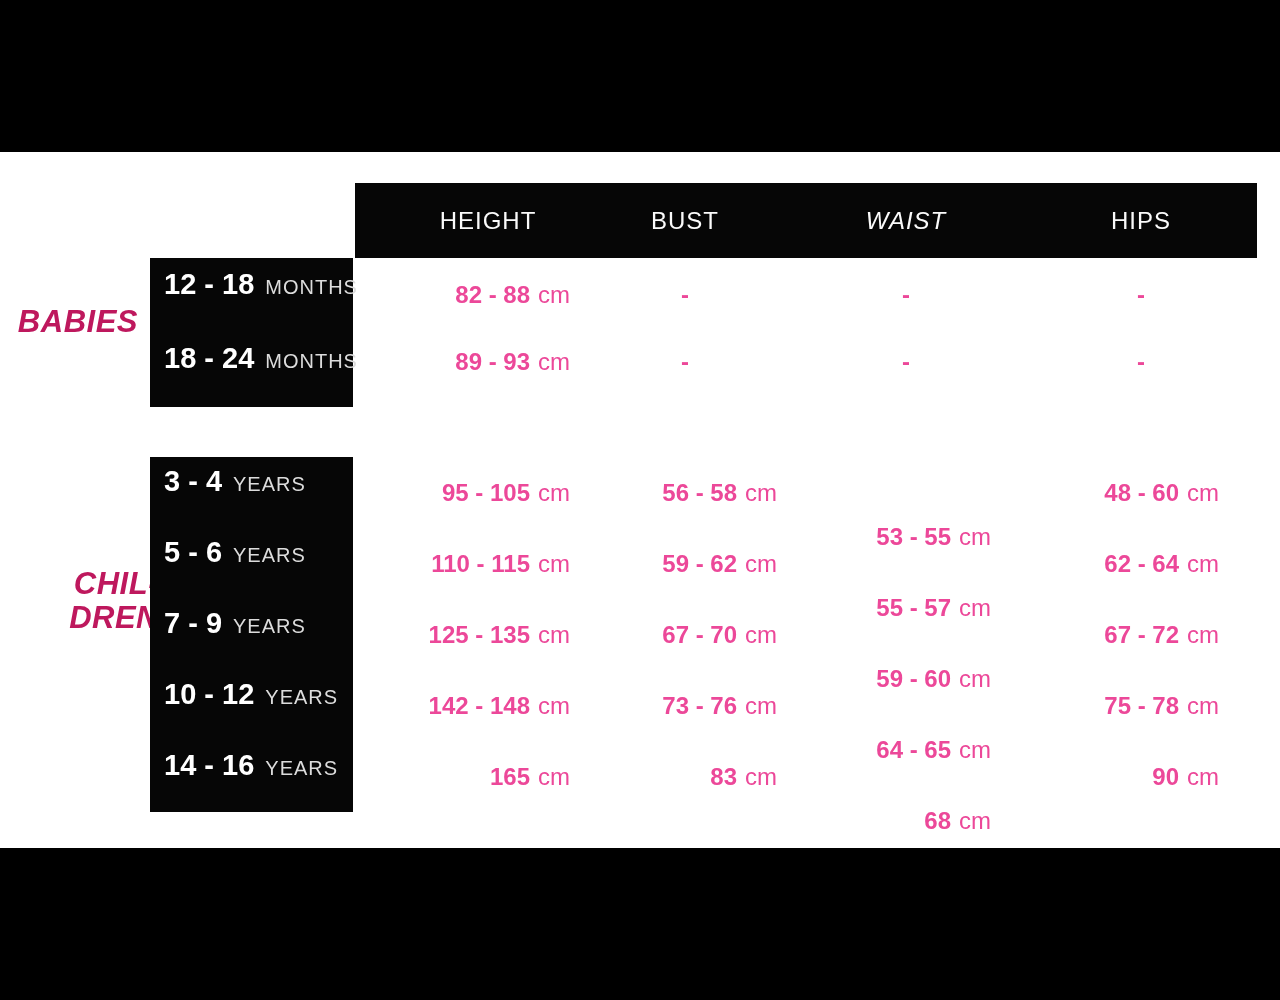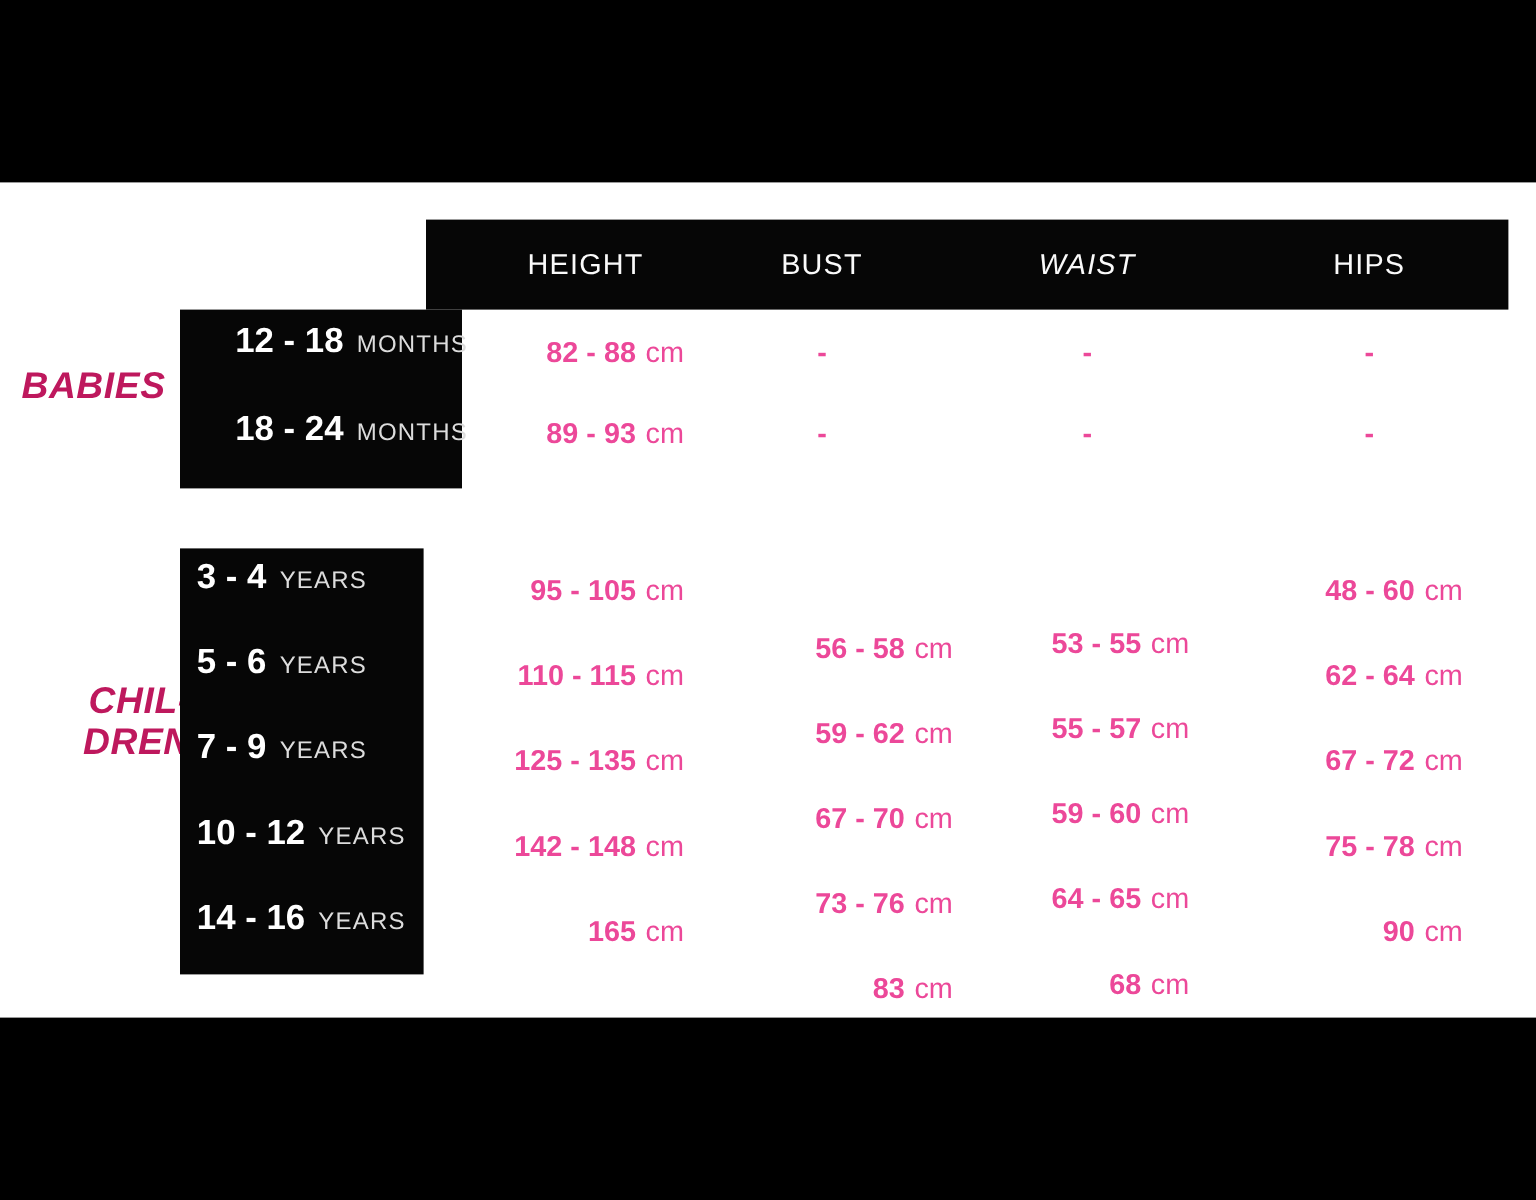--- a/index.html
+++ b/index.html
@@ -35,21 +35,21 @@
   .hc-1 { left: 330px; }
   .hc-2 { left: 551px; font-style: italic; }
   .hc-3 { left: 786px; }
 
   
   .size-box {
     position: absolute; left: 150px; width: 203px;
     background: #060606;
     display: flex; flex-direction: column;
   }
-  .babies-box   { top: 258px; height: 149px; padding-left: 32px; }
+  .babies-box   { top: 258px; height: 149px; }
   .children-box { top: 457px; height: 355px; }
   .size-row { flex: 1; display: flex; align-items: center; padding-left: 14px; }
   .size-inner { position: relative; top: -11px; white-space: nowrap; }
   .size-num  { color: #ffffff; font-weight: bold; font-size: 29px; }
   .size-word { color: #dcdcdc; font-size: 20px; letter-spacing: 1px; margin-left: 11px; }
 
   
   .group-label {
     position: absolute; left: 0; text-align: right;
     transform: translateY(-50%);
@@ -67,21 +67,21 @@
   .r-b0 { top: 273px; } .r-b1 { top: 340px; }
   .r-c0 { top: 471px; } .r-c1 { top: 542px; } .r-c2 { top: 613px; }
   .r-c3 { top: 684px; } .r-c4 { top: 755px; }
 
   .data-cell {
     position: absolute; top: 0; height: 44px; line-height: 44px;
     white-space: nowrap; color: #ec4899; font-size: 24px;
   }
   
   .cr-0 { right: 687px; }
-  .cr-1 { right: 463px; margin-top: 48px; }
+  .cr-1 { right: 480px; }
   .cr-2 { right: 266px; margin-top: 44px; }
   .cr-3 { right: 38px; }
   
   .cc-1 { left: 330px; transform: translateX(-50%); }
   .cc-2 { left: 551px; transform: translateX(-50%); }
   .cc-3 { left: 786px; transform: translateX(-50%); }
 
   .val  { font-weight: bold; }
   .unit { font-weight: normal; margin-left: 8px; }
   .unit:empty { display: none; }

